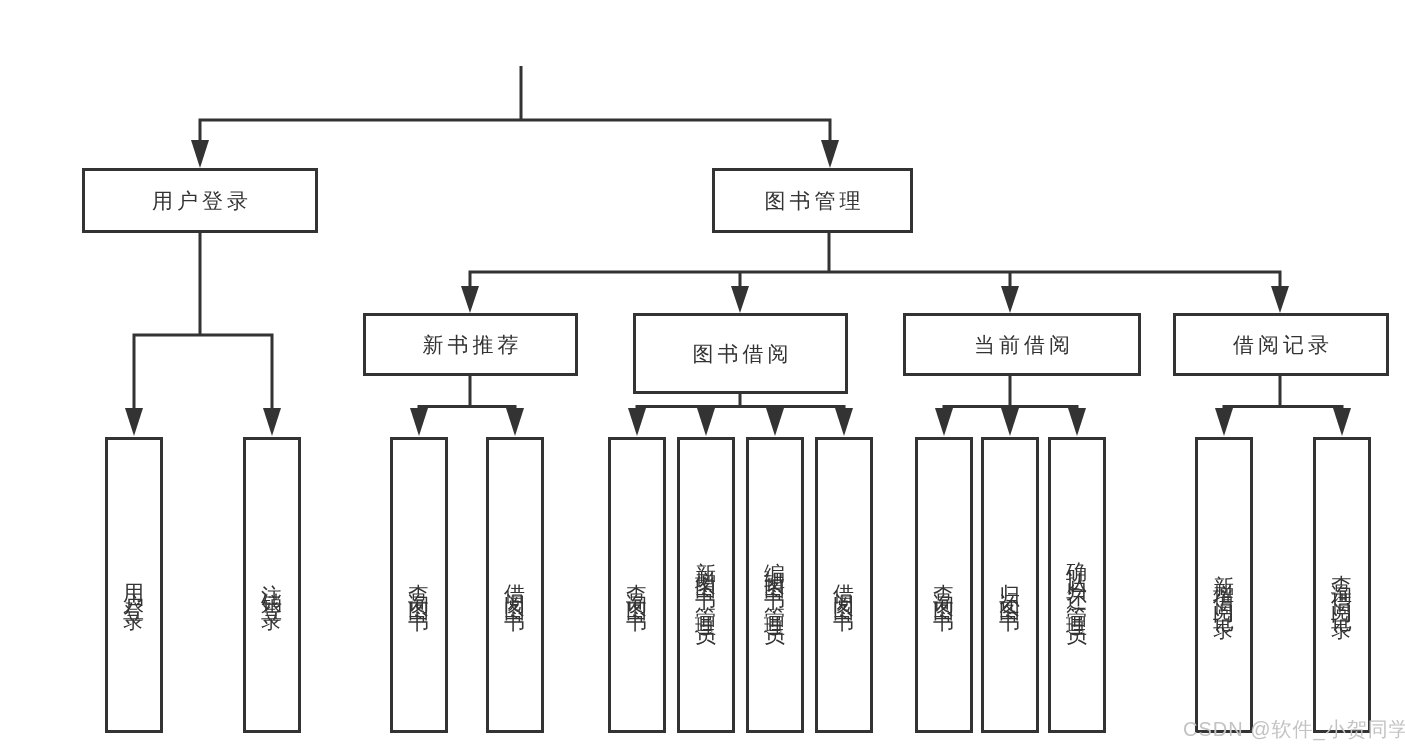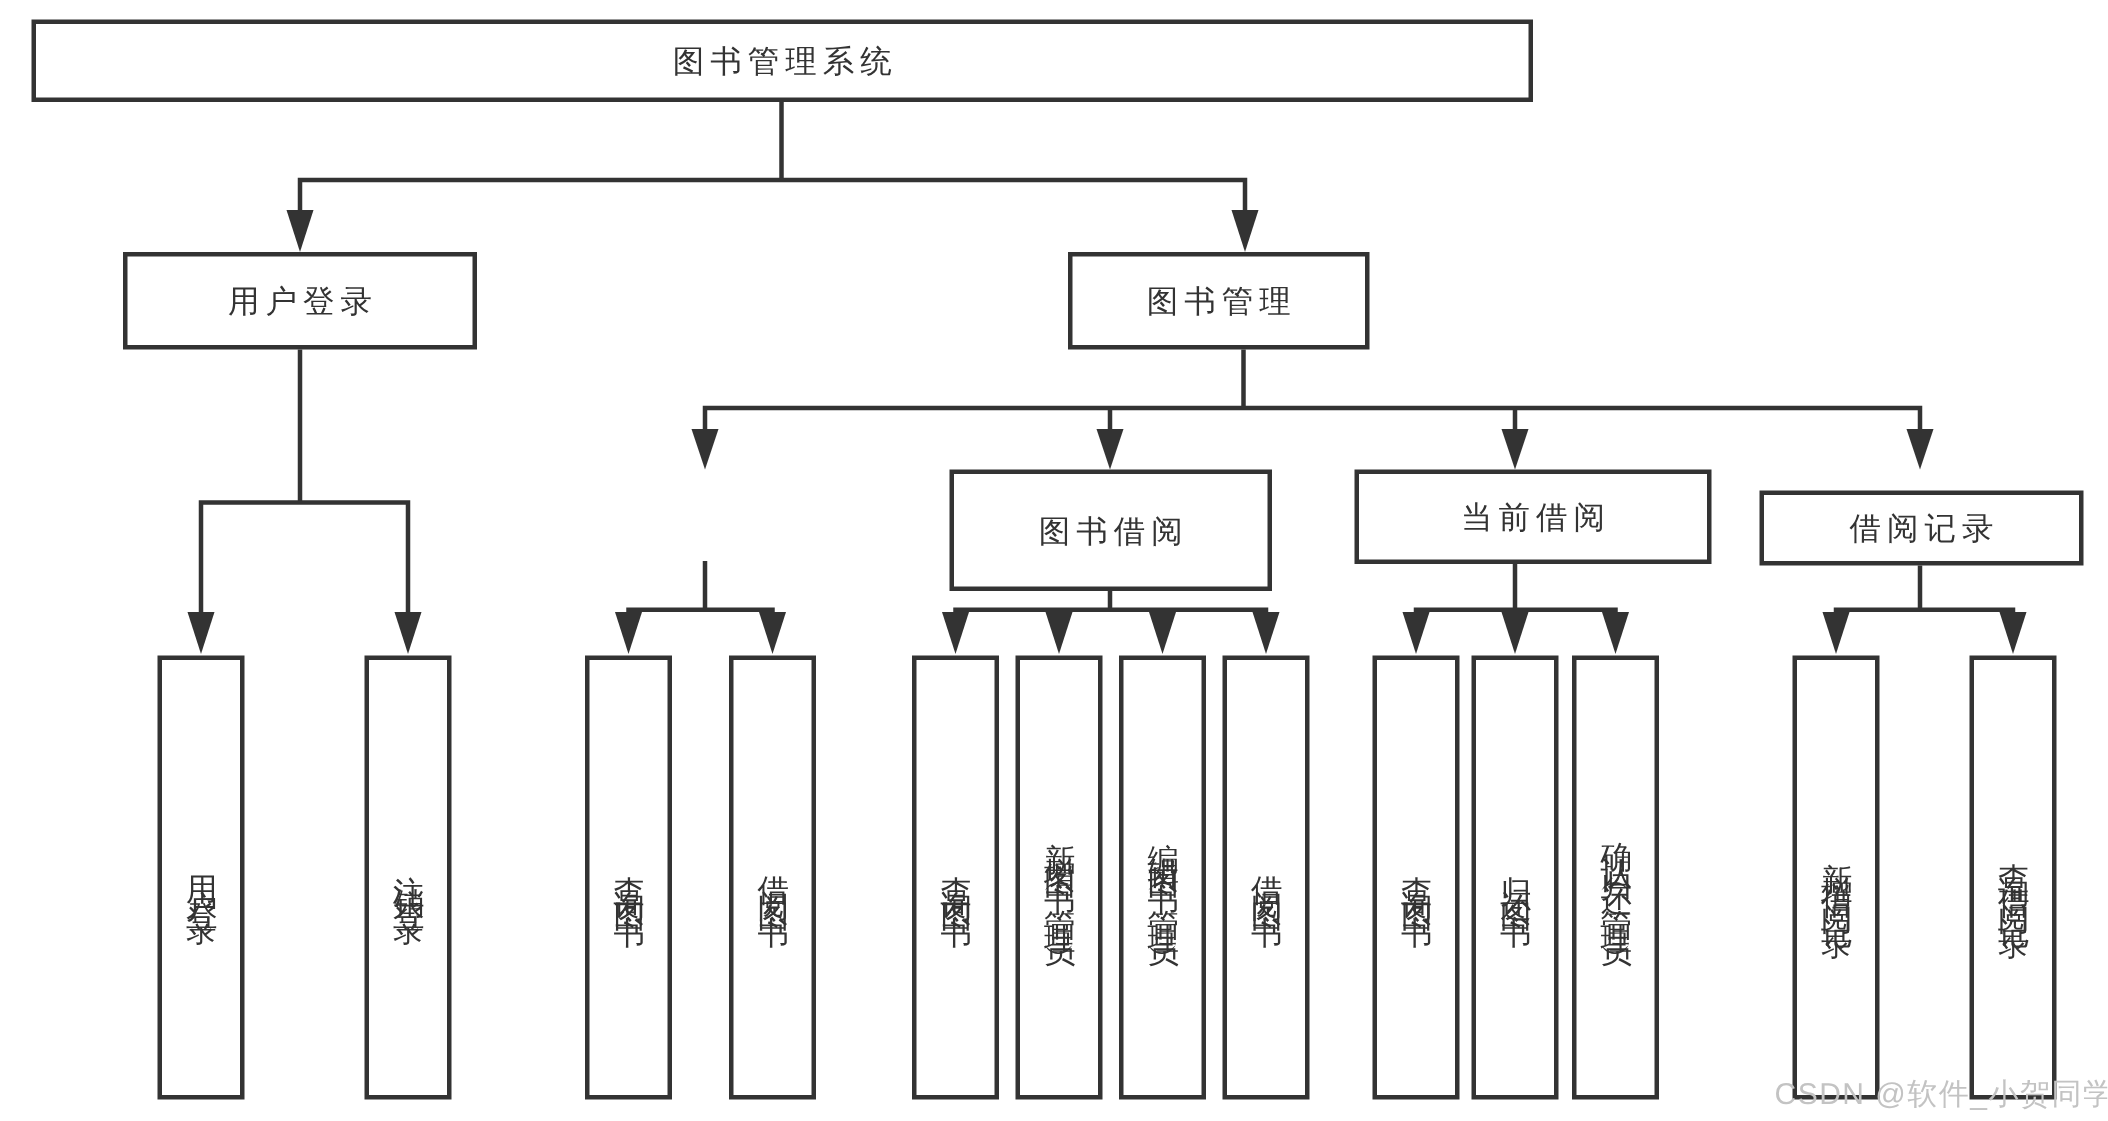--- a/index.html
+++ b/index.html
@@ -79,28 +79,28 @@
     <path class="ln" d="M1010 374 V406.5 M942.5 406.5 H1078.5"></path>
     <polygon class="ar" points="935,408 953,408 944,436"></polygon>
     <polygon class="ar" points="1001,408 1019,408 1010,436"></polygon>
     <polygon class="ar" points="1068,408 1086,408 1077,436"></polygon>
 
     <path class="ln" d="M1280 374 V406.5 M1222.5 406.5 H1343.5"></path>
     <polygon class="ar" points="1215,408 1233,408 1224,436"></polygon>
     <polygon class="ar" points="1333,408 1351,408 1342,436"></polygon>
   </svg>
 
-  <div class="node h" style="left:21px;top:13px;width:1001px;height:55px">图书管理系统</div>
 
   <div class="node h" style="left:82px;top:168px;width:236px;height:65px">用户登录</div>
   <div class="node h" style="left:712px;top:168px;width:201px;height:65px">图书管理</div>
 
+  <div class="node h" style="left:363px;top:313px;width:215px;height:63px">新书推荐</div>
   <div class="node h" style="left:633px;top:313px;width:215px;height:81px">图书借阅</div>
   <div class="node h" style="left:903px;top:313px;width:238px;height:63px">当前借阅</div>
-  <div class="node h" style="left:1173px;top:327px;width:216px;height:50px">借阅记录</div>
+  <div class="node h" style="left:1173px;top:313px;width:216px;height:63px">借阅记录</div>
 
   <div class="node v" style="left:105px;top:437px;width:58px;height:296px">用户登录</div>
   <div class="node v" style="left:243px;top:437px;width:58px;height:296px">注销登录</div>
 
   <div class="node v" style="left:390px;top:437px;width:58px;height:296px">查询图书</div>
   <div class="node v" style="left:486px;top:437px;width:58px;height:296px">借阅图书</div>
 
   <div class="node v" style="left:608px;top:437px;width:58px;height:296px">查询图书</div>
   <div class="node v" style="left:677px;top:437px;width:58px;height:296px">新增图书（管理员）</div>
   <div class="node v" style="left:746px;top:437px;width:58px;height:296px">编辑图书（管理员）</div>

